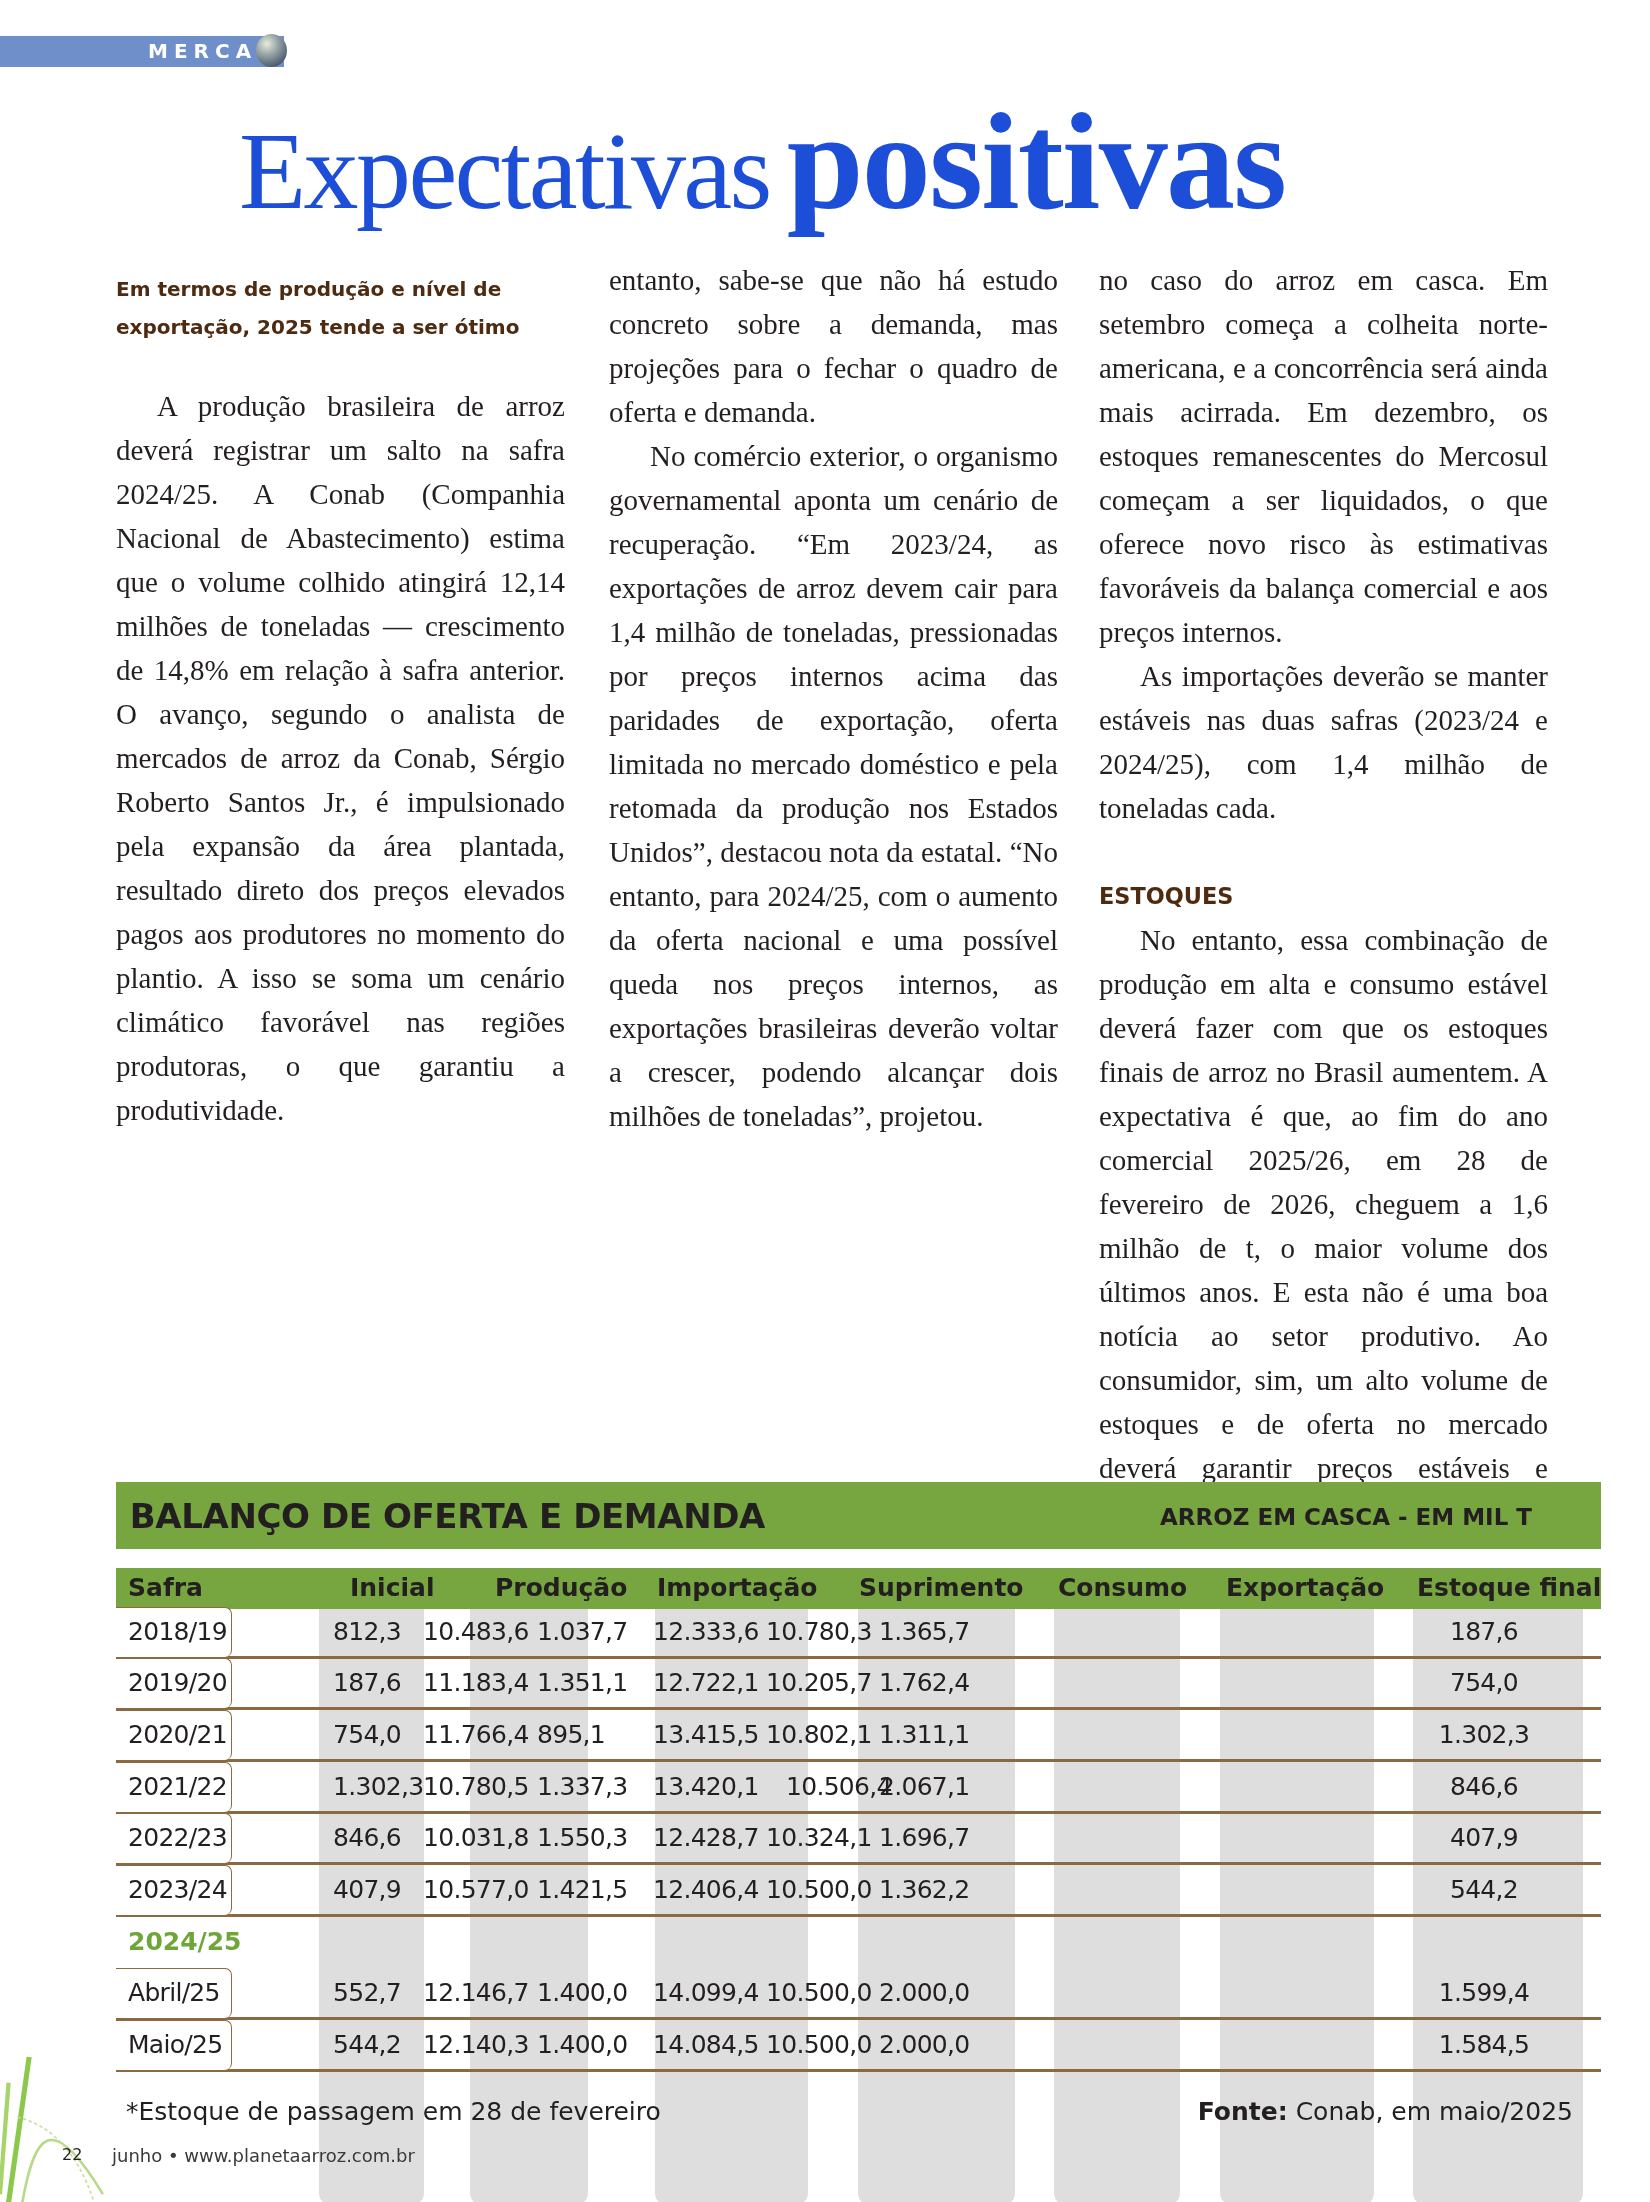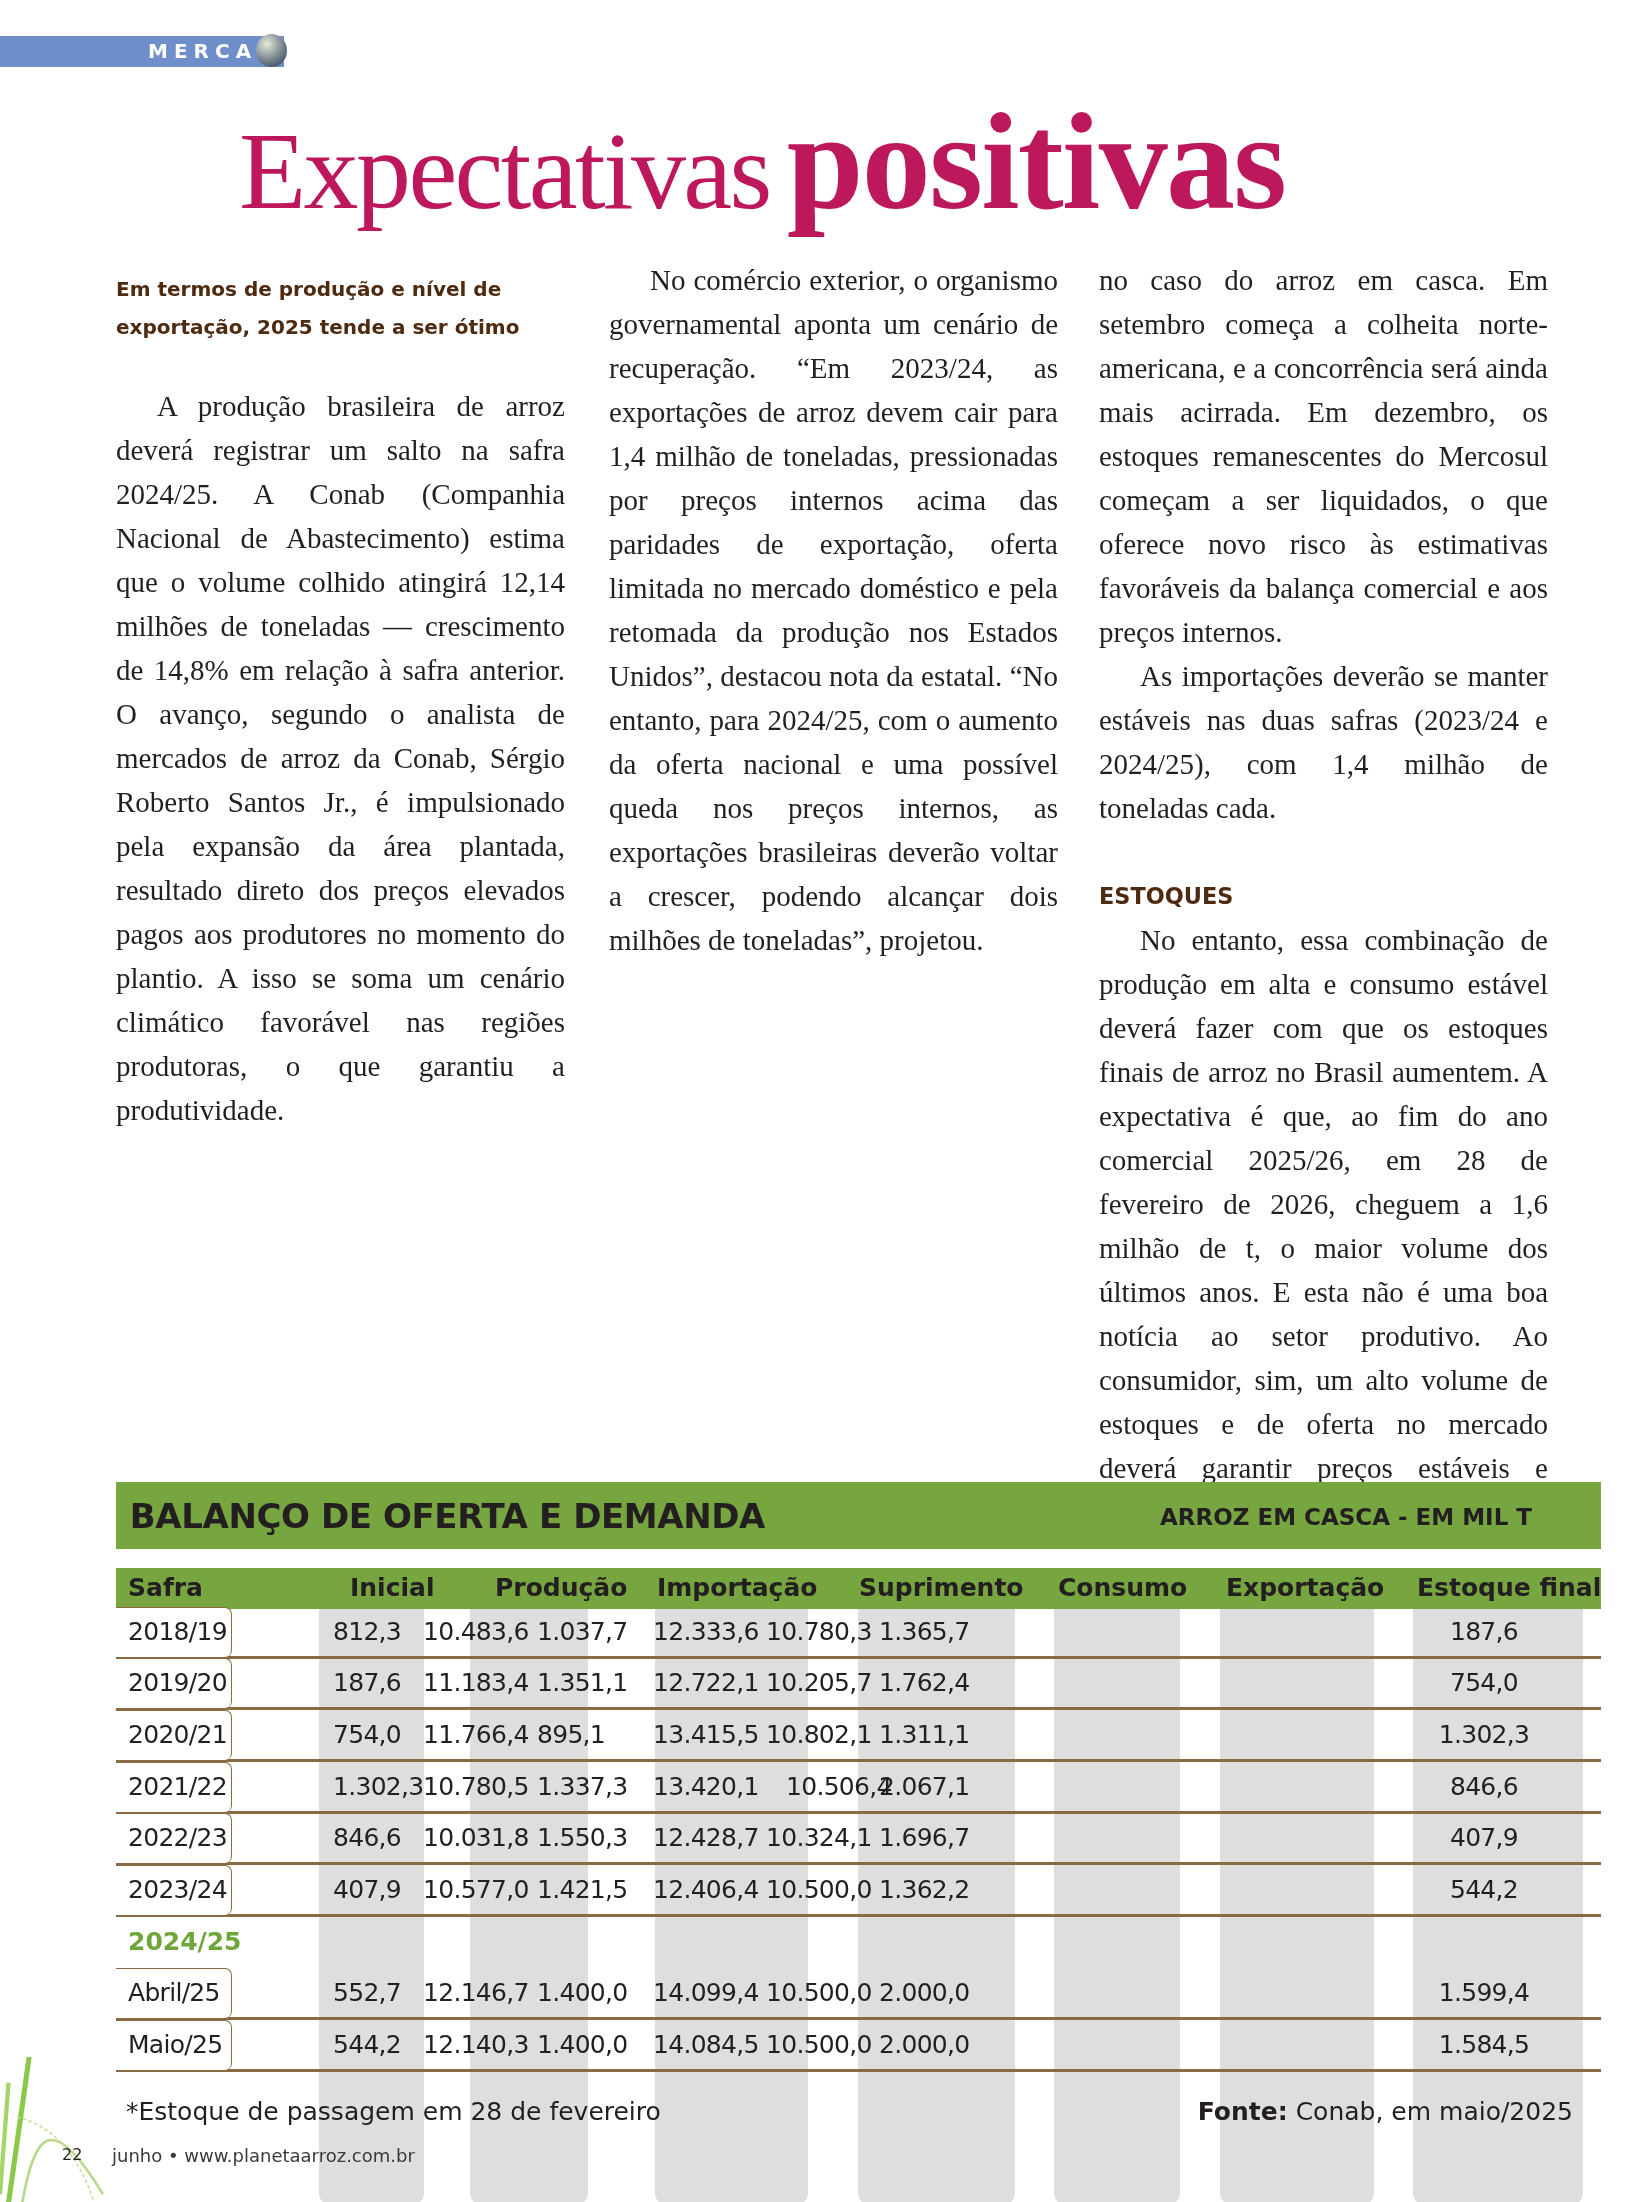--- a/index.html
+++ b/index.html
@@ -1,20 +1,20 @@
 <!DOCTYPE html>
 <html style="font-size:13.8px"><head>
 <meta charset="utf-8">
 <style>
   html, body { margin: 0; padding: 0; background: #ffffff; }
   body { width: 1650px; height: 2203px; position: relative; overflow: hidden; color: #231f20; }
   .section-bar { position: absolute; left: 0; top: 36px; width: 284px; height: 31px; background: #6f8fca; }
   .section-label { position: absolute; left: 148px; top: 38px; font-family: "DejaVu Sans", sans-serif; font-weight: bold; font-size: 20px; letter-spacing: 6px; color: #ffffff; line-height: 27.5px; }
   .section-ball { position: absolute; left: 256px; top: 34px; width: 31px; height: 33px; border-radius: 50%; background: radial-gradient(circle at 35% 30%, #e8ecd8 0%, #9aa6a8 35%, #4f5e70 75%, #344258 100%); }
-  .headline { position: absolute; left: 239px; top: 82px; white-space: nowrap; font-family: "Liberation Serif", serif; color: #be185d; }
+  .headline { position: absolute; left: 239px; top: 82px; white-space: nowrap; font-family: "Liberation Serif", serif; color: #1d4ed8; }
   .headline .light { font-size: 110px; letter-spacing: -2.6px; font-weight: normal; }
   .headline .bold { font-size: 138px; font-weight: bold; letter-spacing: -1.7px; margin-left: 17px; }
   .col { position: absolute; top: 258px; width: 449px; font-family: "Liberation Serif", serif; font-size: 29px; line-height: 44px; color: #231f20; text-align: justify; }
   .col1 { left: 116px; }
   .col2 { left: 609px; }
   .col3 { left: 1099px; }
   .col p { margin: 0; }
   .col p.indent { text-indent: 41px; }
   .deck { font-family: "DejaVu Sans", sans-serif; font-weight: bold; font-size: 20px; line-height: 38px; color: #4e2a10; text-align: left; margin: 12px 0 38px 0 !important; }
   .subhead { font-family: "DejaVu Sans", sans-serif; font-weight: bold; font-size: 22.4px; color: #4e2a10; margin-top: 44px !important; line-height: 44px; }
@@ -48,20 +48,21 @@
 <h1 class="headline" style="margin:0;">
   <span class="light">Expectativas</span><span class="bold">positivas</span>
 </h1>
 
 <div class="col col1">
   <p class="deck">Em termos de produção e nível de exportação, 2025 tende a ser ótimo</p>
   <p class="indent">A produção brasileira de arroz deverá registrar um salto na safra 2024/25. A Conab (Companhia Nacional de Abastecimento) estima que o volume colhido atingirá 12,14 milhões de toneladas — crescimento de 14,8% em relação à safra anterior. O avanço, segundo o analista de mercados de arroz da Conab, Sérgio Roberto Santos Jr., é impulsionado pela expansão da área plantada, resultado direto dos preços elevados pagos aos produtores no momento do plantio. A isso se soma um cenário climático favorável nas regiões produtoras, o que garantiu a produtividade.</p>
 </div>
 
 <div class="col col2">
+  <p>entanto, sabe-se que não há estudo concreto sobre a demanda, mas projeções para o fechar o quadro de oferta e demanda.</p>
   <p class="indent">No comércio exterior, o organismo governamental aponta um cenário de recuperação. “Em 2023/24, as exportações de arroz devem cair para 1,4 milhão de toneladas, pressionadas por preços internos acima das paridades de exportação, oferta limitada no mercado doméstico e pela retomada da produção nos Estados Unidos”, destacou nota da estatal. “No entanto, para 2024/25, com o aumento da oferta nacional e uma possível queda nos preços internos, as exportações brasileiras deverão voltar a crescer, podendo alcançar dois milhões de toneladas”, projetou.</p>
 </div>
 
 <div class="col col3">
   <p>no caso do arroz em casca. Em setembro começa a colheita norte-americana, e a concorrência será ainda mais acirrada. Em dezembro, os estoques remanescentes do Mercosul começam a ser liquidados, o que oferece novo risco às estimativas favoráveis da balança comercial e aos preços internos.</p>
   <p class="indent">As importações deverão se manter estáveis nas duas safras (2023/24 e 2024/25), com 1,4 milhão de toneladas cada.</p>
   <p class="subhead">ESTOQUES</p>
   <p class="indent">No entanto, essa combinação de produção em alta e consumo estável deverá fazer com que os estoques finais de arroz no Brasil aumentem. A expectativa é que, ao fim do ano comercial 2025/26, em 28 de fevereiro de 2026, cheguem a 1,6 milhão de t, o maior volume dos últimos anos. E esta não é uma boa notícia ao setor produtivo. Ao consumidor, sim, um alto volume de estoques e de oferta no mercado deverá garantir preços estáveis e acessíveis.</p>
 </div>
 

